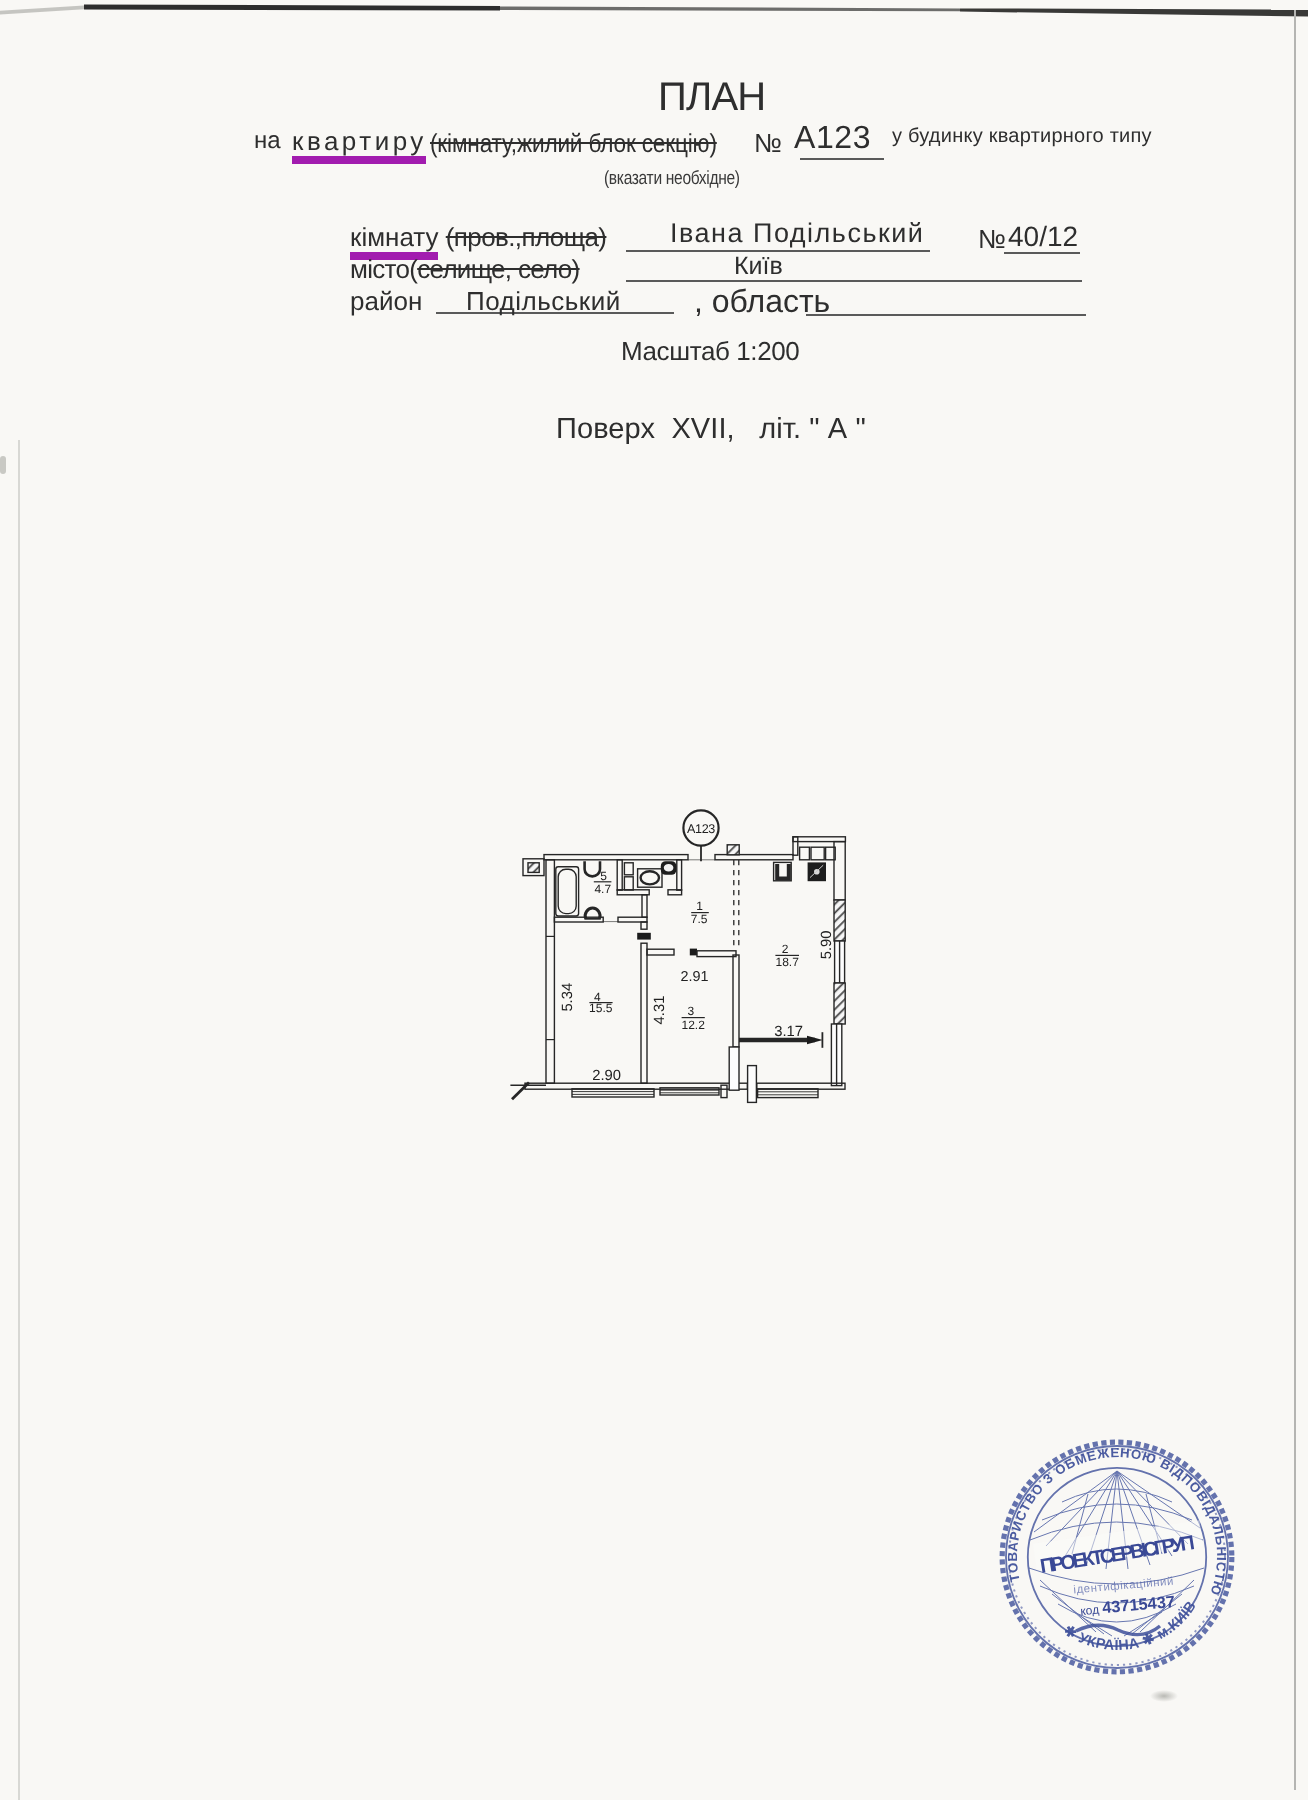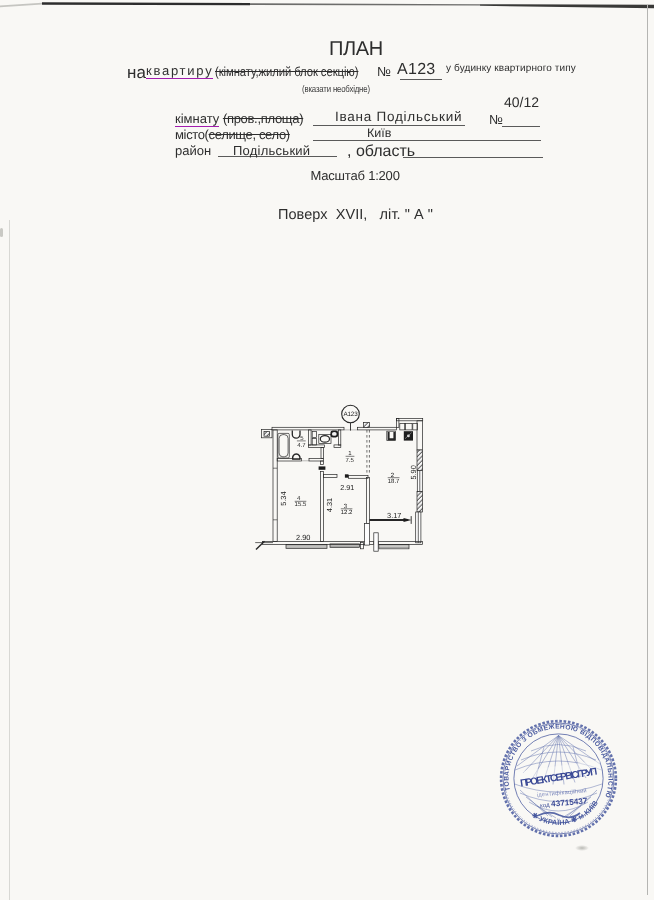--- a/index.html
+++ b/index.html
@@ -1,40 +1,40 @@
 <!DOCTYPE html>
 <html><head>
 <meta charset="utf-8">
 <style>
 html,body{margin:0;padding:0}
 *{-webkit-font-smoothing:antialiased;text-rendering:geometricPrecision}
 body{width:654px;height:900px;background:#f9f8f5;font-family:"Liberation Sans",sans-serif;position:relative;overflow:hidden;color:#2e2e2e}
 .abs{position:absolute;white-space:nowrap}
 .soft{filter:blur(0.18px)}
-.u{border-bottom:1px solid #a21caf}
+.u{border-bottom:4px solid #a21caf}
 .st{text-decoration:line-through}
 .line{position:absolute;background:#5a5a5a;height:1px}
 </style>
 </head>
 <body>
 
 <svg class="abs" style="left:0;top:0" width="654" height="14" viewBox="0 0 654 14">
 <path d="M42 2.2 L250 3 L250 5.2 L42 4.8 Z" fill="#1b1b1b" opacity="0.92"></path>
 <path d="M250 3.2 L480 4.2 L480 5.6 L250 5 Z" fill="#4a4a48" opacity="0.8"></path>
 <path d="M480 4.2 L654 4.8 L654 8.2 L480 5.8 Z" fill="#242422" opacity="0.9"></path>
 <path d="M0 5.4 L42 2.8 L42 4.6 L0 7.2 Z" fill="#9a9a96" opacity="0.55"></path>
 </svg>
 
 <div class="abs" style="left:647px;top:5px;width:1px;height:890px;background:#b5b5b2"></div>
 
 <div class="abs" style="left:9px;top:220px;width:1px;height:680px;background:#d8d8d4"></div>
 
 <div class="abs soft" style="left:329px;top:38px;font-size:20px;font-weight:normal;letter-spacing:-0.4px">ПЛАН</div>
 
-<div class="abs soft" style="left:127px;top:63px;font-size:17px">на</div>
+<div class="abs soft" style="left:127px;top:63px;font-size:12px">на</div>
 
 <div class="abs u soft" style="left:146px;top:63px;font-size:13px;letter-spacing:1.75px">квартиру</div>
 
 <div class="abs st soft" style="left:215px;top:63.5px;font-size:13px;letter-spacing:-0.1px;transform:scaleX(0.87);transform-origin:0 0">(кімнату,жилий блок секцію)</div>
 
 <div class="abs soft" style="left:377px;top:64px;font-size:13px">№</div>
 
 <div class="abs soft" style="left:397px;top:61px;font-size:16px;letter-spacing:0.3px">А123</div>
 
 <div class="line" style="left:400px;top:79px;width:42px"></div>
@@ -44,21 +44,21 @@
 <div class="abs soft" style="left:302px;top:84px;font-size:9.5px;letter-spacing:-0.2px;transform:scaleX(0.82);transform-origin:0 0;color:#3a3a3a">(вказати необхідне)</div>
 
 <div class="abs soft" style="left:175px;top:111px;font-size:13px"><span class="u">кімнату</span> <span class="st" style="letter-spacing:-0.3px">(пров.,площа)</span></div>
 
 <div class="line" style="left:313px;top:125px;width:152px"></div>
 
 <div class="abs soft" style="left:335px;top:109px;font-size:13.5px;letter-spacing:0.75px">Івана Подільський</div>
 
 <div class="abs soft" style="left:489px;top:112px;font-size:13px">№</div>
 
-<div class="abs soft" style="left:504px;top:94px;font-size:14px">40/12</div>
+<div class="abs soft" style="left:504px;top:110px;font-size:14px">40/12</div>
 
 <div class="line" style="left:502px;top:126px;width:38px"></div>
 
 <div class="abs soft" style="left:175px;top:127px;font-size:13px;letter-spacing:-0.35px">місто(<span class="st">селище, село)</span></div>
 
 <div class="line" style="left:313px;top:140px;width:228px"></div>
 
 <div class="abs soft" style="left:367px;top:126px;font-size:12.5px">Київ</div>
 
 <div class="abs soft" style="left:175px;top:143px;font-size:13px">район</div>

